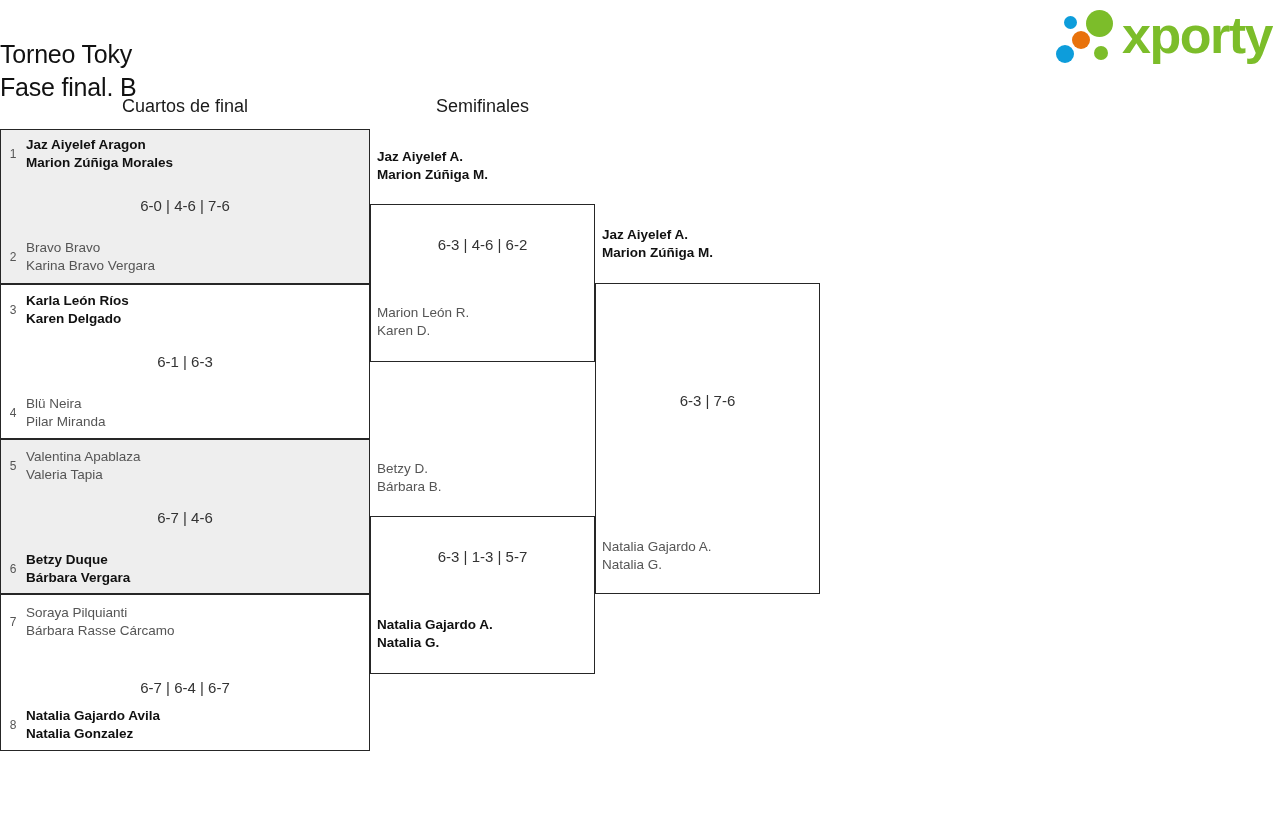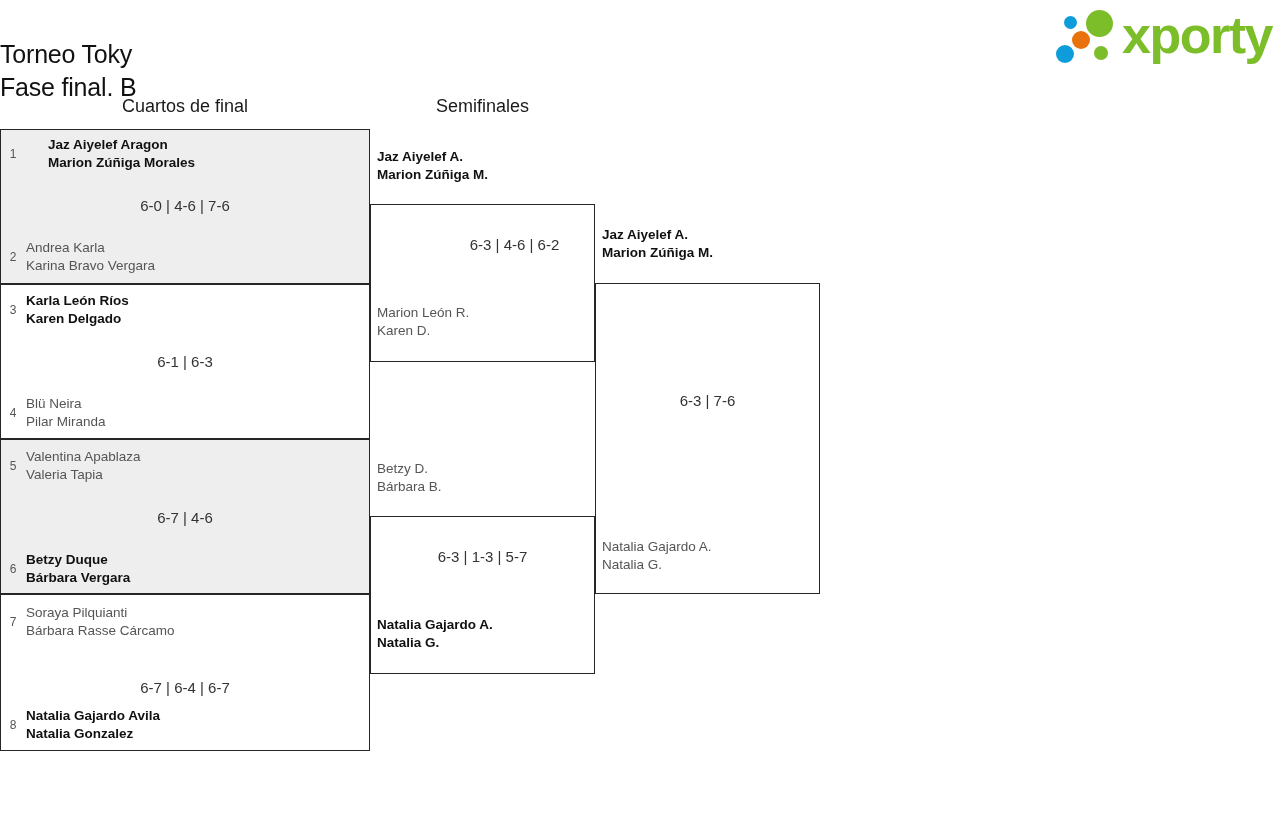--- a/index.html
+++ b/index.html
@@ -137,21 +137,21 @@
   .score {
     position: absolute;
     font-size: 15px;
     line-height: 18px;
     color: #333333;
     text-align: center;
     white-space: nowrap;
   }
 
   
-  #team-qf1-top    { left: 26px; top: 48px; margin-left: 22px;  }
+  #team-qf1-top    { left: 26px; top: 48px;  }
   #seed-qf1-top    { left: 2px;  top: 57px;  }
   #score-qf1       { left: 0px;  top: 109px; width: 370px; }
   #team-qf1-bottom { left: 26px; top: 151px; }
   #seed-qf1-bottom { left: 2px;  top: 160px; }
 
   #team-qf2-top    { left: 26px; top: 204px; }
   #seed-qf2-top    { left: 2px;  top: 213px; }
   #score-qf2       { left: 0px;  top: 265px; width: 370px; }
   #team-qf2-bottom { left: 26px; top: 307px; }
   #seed-qf2-bottom { left: 2px;  top: 316px; }
@@ -163,21 +163,21 @@
   #seed-qf3-bottom { left: 2px;  top: 472px; }
 
   #team-qf4-top    { left: 26px; top: 516px; }
   #seed-qf4-top    { left: 2px;  top: 525px; }
   #score-qf4       { left: 0px;  top: 591px; width: 370px; }
   #team-qf4-bottom { left: 26px; top: 619px; }
   #seed-qf4-bottom { left: 2px;  top: 628px; }
 
   
   #team-sf1-top    { left: 377px; top: 60px;  }
-  #score-sf1       { left: 370px; top: 148px; width: 225px; padding-left: 32px; }
+  #score-sf1       { left: 370px; top: 148px; width: 225px; }
   #team-sf1-bottom { left: 377px; top: 216px; }
 
   #team-sf2-top    { left: 377px; top: 372px; }
   #score-sf2       { left: 370px; top: 460px; width: 225px; }
   #team-sf2-bottom { left: 377px; top: 528px; }
 
   
   #team-final-top    { left: 602px; top: 138px; }
   #score-final       { left: 595px; top: 304px; width: 225px; }
   #team-final-bottom { left: 602px; top: 450px; }
@@ -216,21 +216,21 @@
   <div class="match-box qf plain" id="match-qf-4"></div>
 
   <div class="seed" id="seed-qf1-top">1</div>
   <div class="team winner" id="team-qf1-top">
     <span class="team-player">Jaz Aiyelef Aragon</span>
     <span class="team-player">Marion Zúñiga Morales</span>
   </div>
   <div class="score" id="score-qf1">6-0 | 4-6 | 7-6</div>
   <div class="seed" id="seed-qf1-bottom">2</div>
   <div class="team loser" id="team-qf1-bottom">
-    <span class="team-player">Andrea Karla</span>
+    <span class="team-player">Bravo Bravo</span>
     <span class="team-player">Karina Bravo Vergara</span>
   </div>
 
   <div class="seed" id="seed-qf2-top">3</div>
   <div class="team winner" id="team-qf2-top">
     <span class="team-player">Karla León Ríos</span>
     <span class="team-player">Karen Delgado</span>
   </div>
   <div class="score" id="score-qf2">6-1 | 6-3</div>
   <div class="seed" id="seed-qf2-bottom">4</div>

